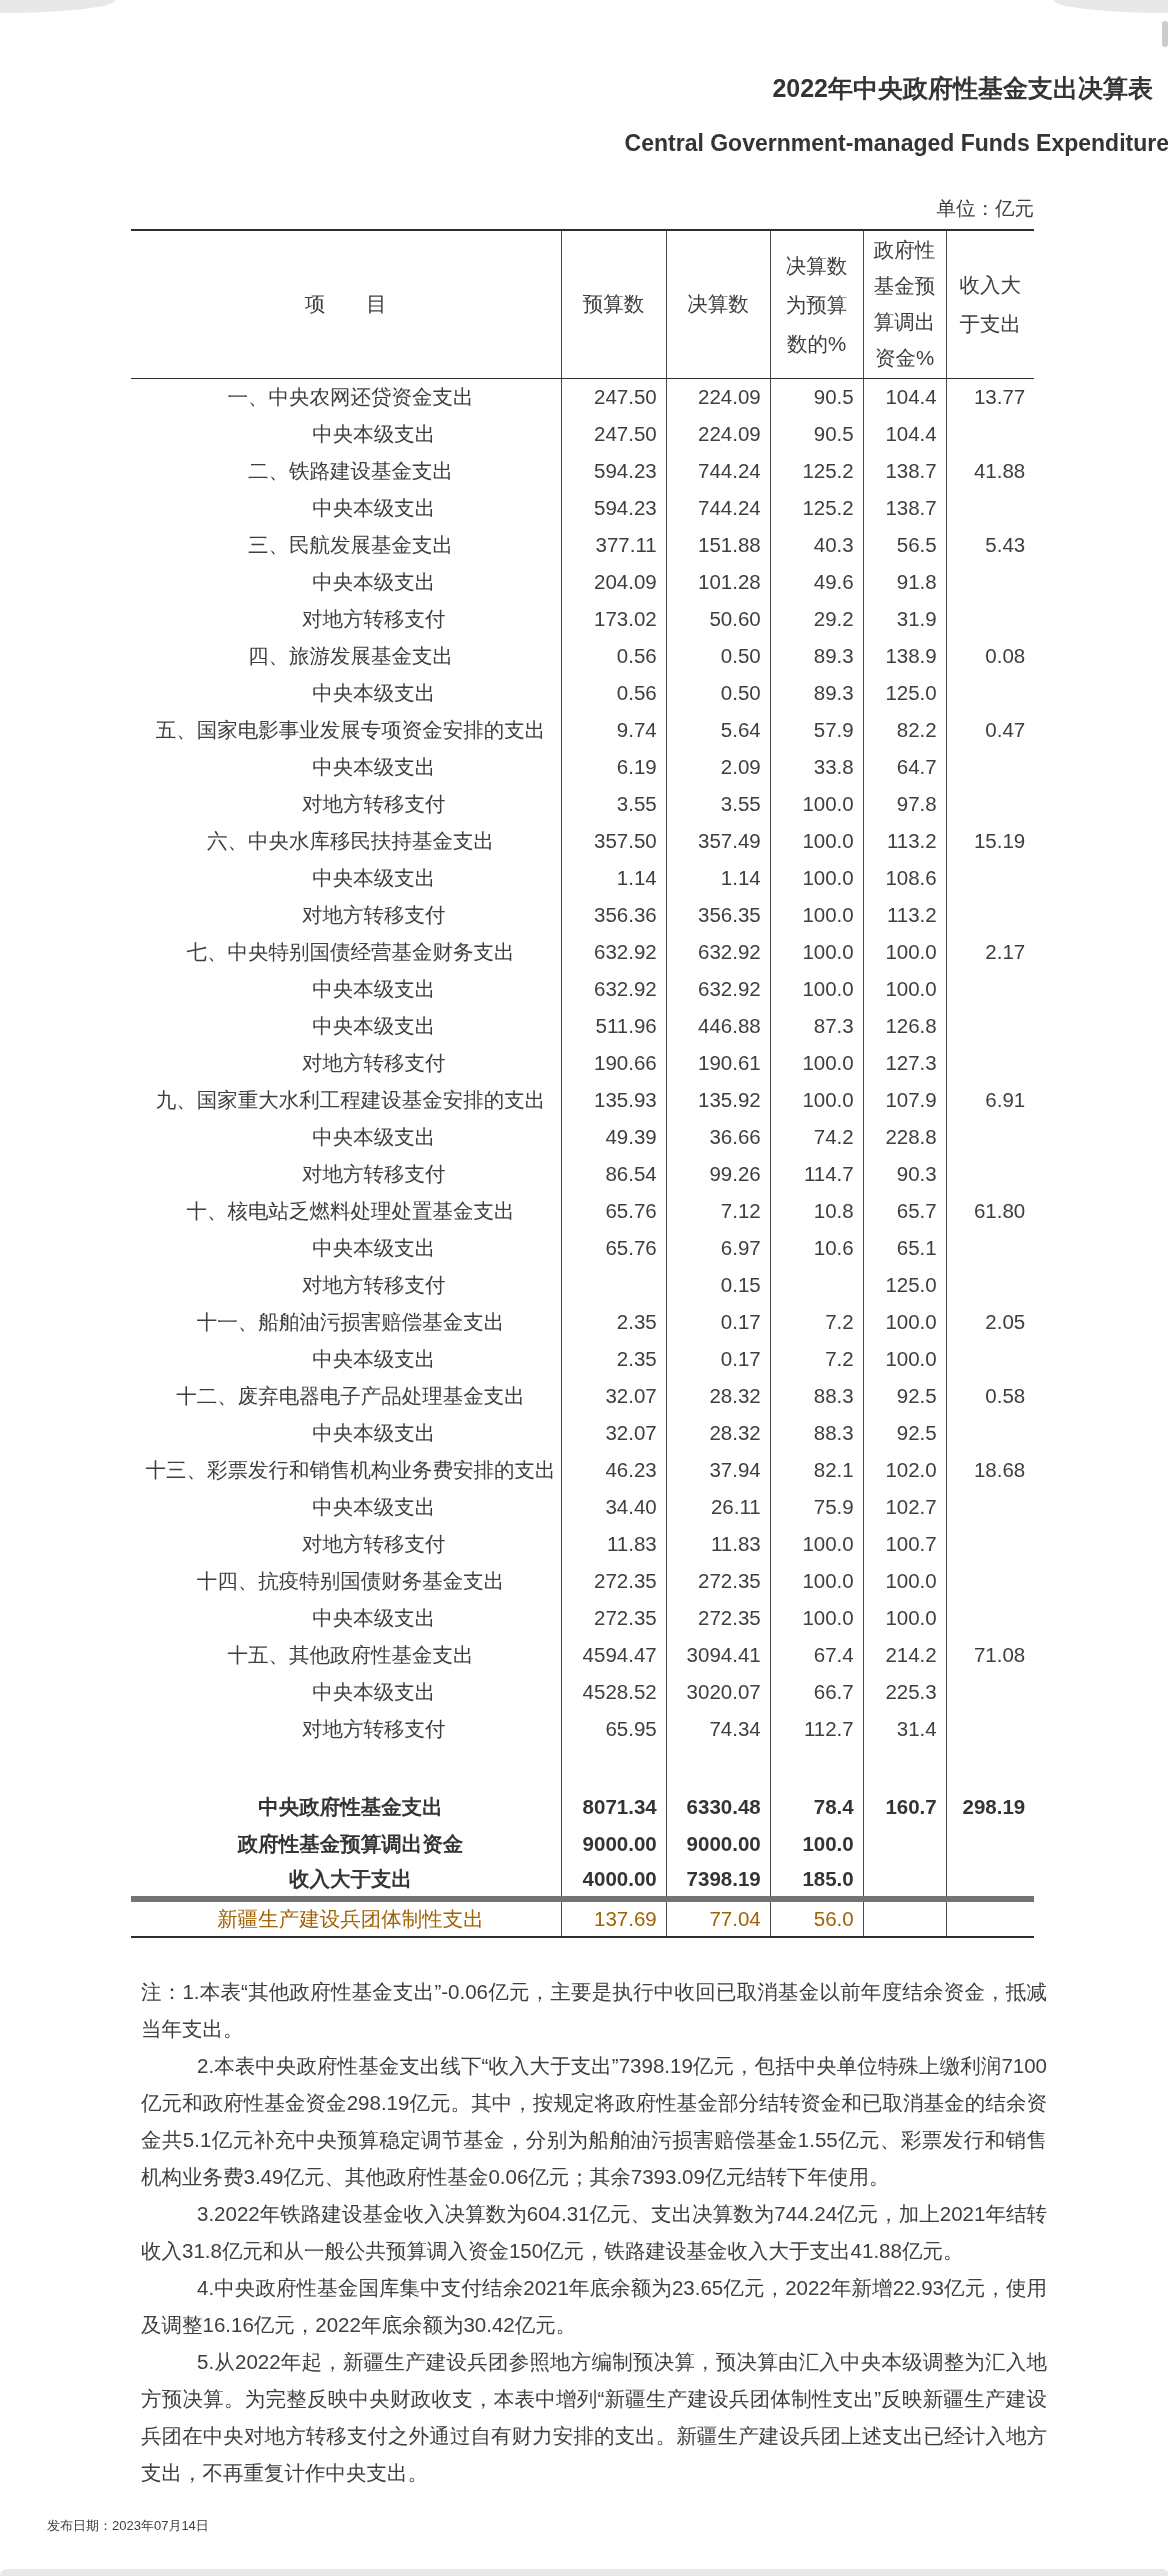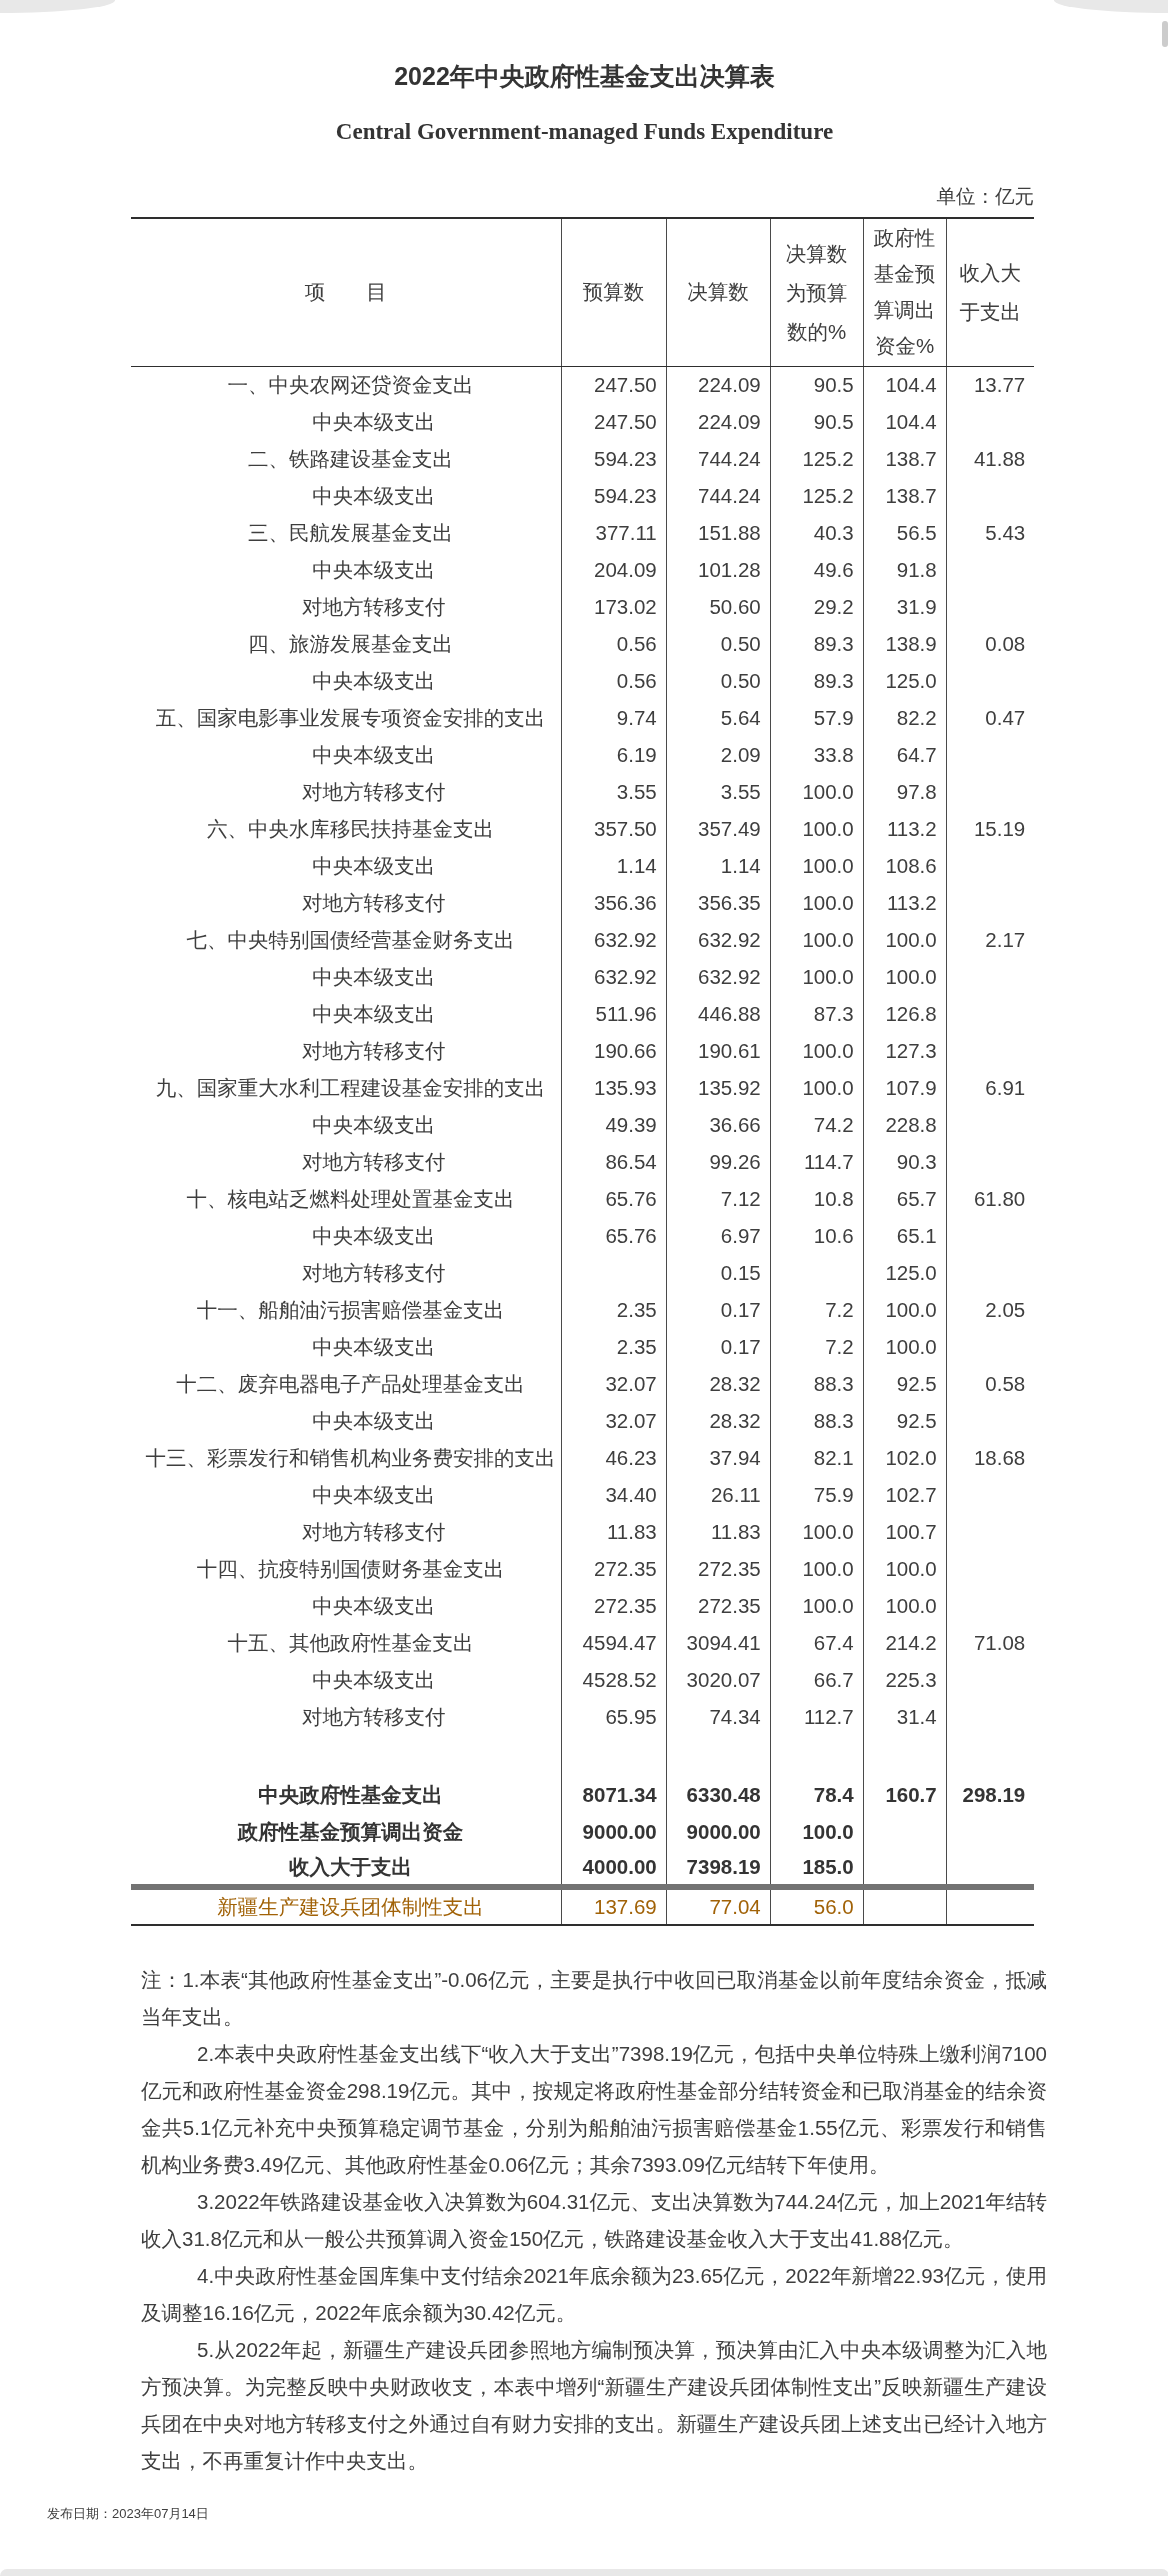--- a/index.html
+++ b/index.html
@@ -6,24 +6,24 @@
   body{font-family:"Liberation Sans", sans-serif;}
   .page{position:relative;width:1169px;min-height:2576px;background:#fff;overflow:hidden;color:#3e3e3e;}
 
   
   .corner{position:absolute;top:0;height:12.7px;background:#e8e8e8;}
   .corner.tl{left:0;width:115px;border-bottom-right-radius:100% 100%;}
   .corner.tr{right:0;width:115px;border-bottom-left-radius:100% 100%;}
   .scroll-thumb{position:absolute;top:21.4px;right:1px;width:5.8px;height:26px;background:#cccccc;border-radius:2.9px;}
   .bottom-strip{position:absolute;bottom:0;left:0;width:1169px;height:6.8px;background:#e8e8e8;border-radius:8.8px 8.8px 0 0;}
 
-  .title{margin:4px;padding-top:58px;height:29px;line-height:29px;text-align:center;
+  .title{margin:16px;padding-top:58px;height:29px;line-height:29px;text-align:right;
          font-size:25px;font-weight:bold;color:#343434;}
-  .subtitle{margin:27px 0 0 0;height:27px;line-height:27px;text-align:center;
-         font-size:23px;font-weight:bold;color:#343434;font-family:Liberation Serif, serif;}
+  .subtitle{margin:27px 0 0 0;height:27px;line-height:27px;text-align:right;
+         font-size:23px;font-weight:bold;color:#343434;}
 
   .content{width:903px;margin:0 0 0 131px;}
   .unit{margin-top:41px;height:21.4px;line-height:21.4px;text-align:right;font-size:19.5px;color:#3e3e3e;}
 
   table{margin-top:9.7px;border-collapse:collapse;table-layout:fixed;width:903px;
         border-top:2.9px solid #2e2e2e;}
   col.w0{width:430px}col.w1{width:105px}col.w2{width:104px}
   col.w3{width:93px}col.w4{width:83px}col.w5{width:88px}
 
   thead tr{height:148px;}

